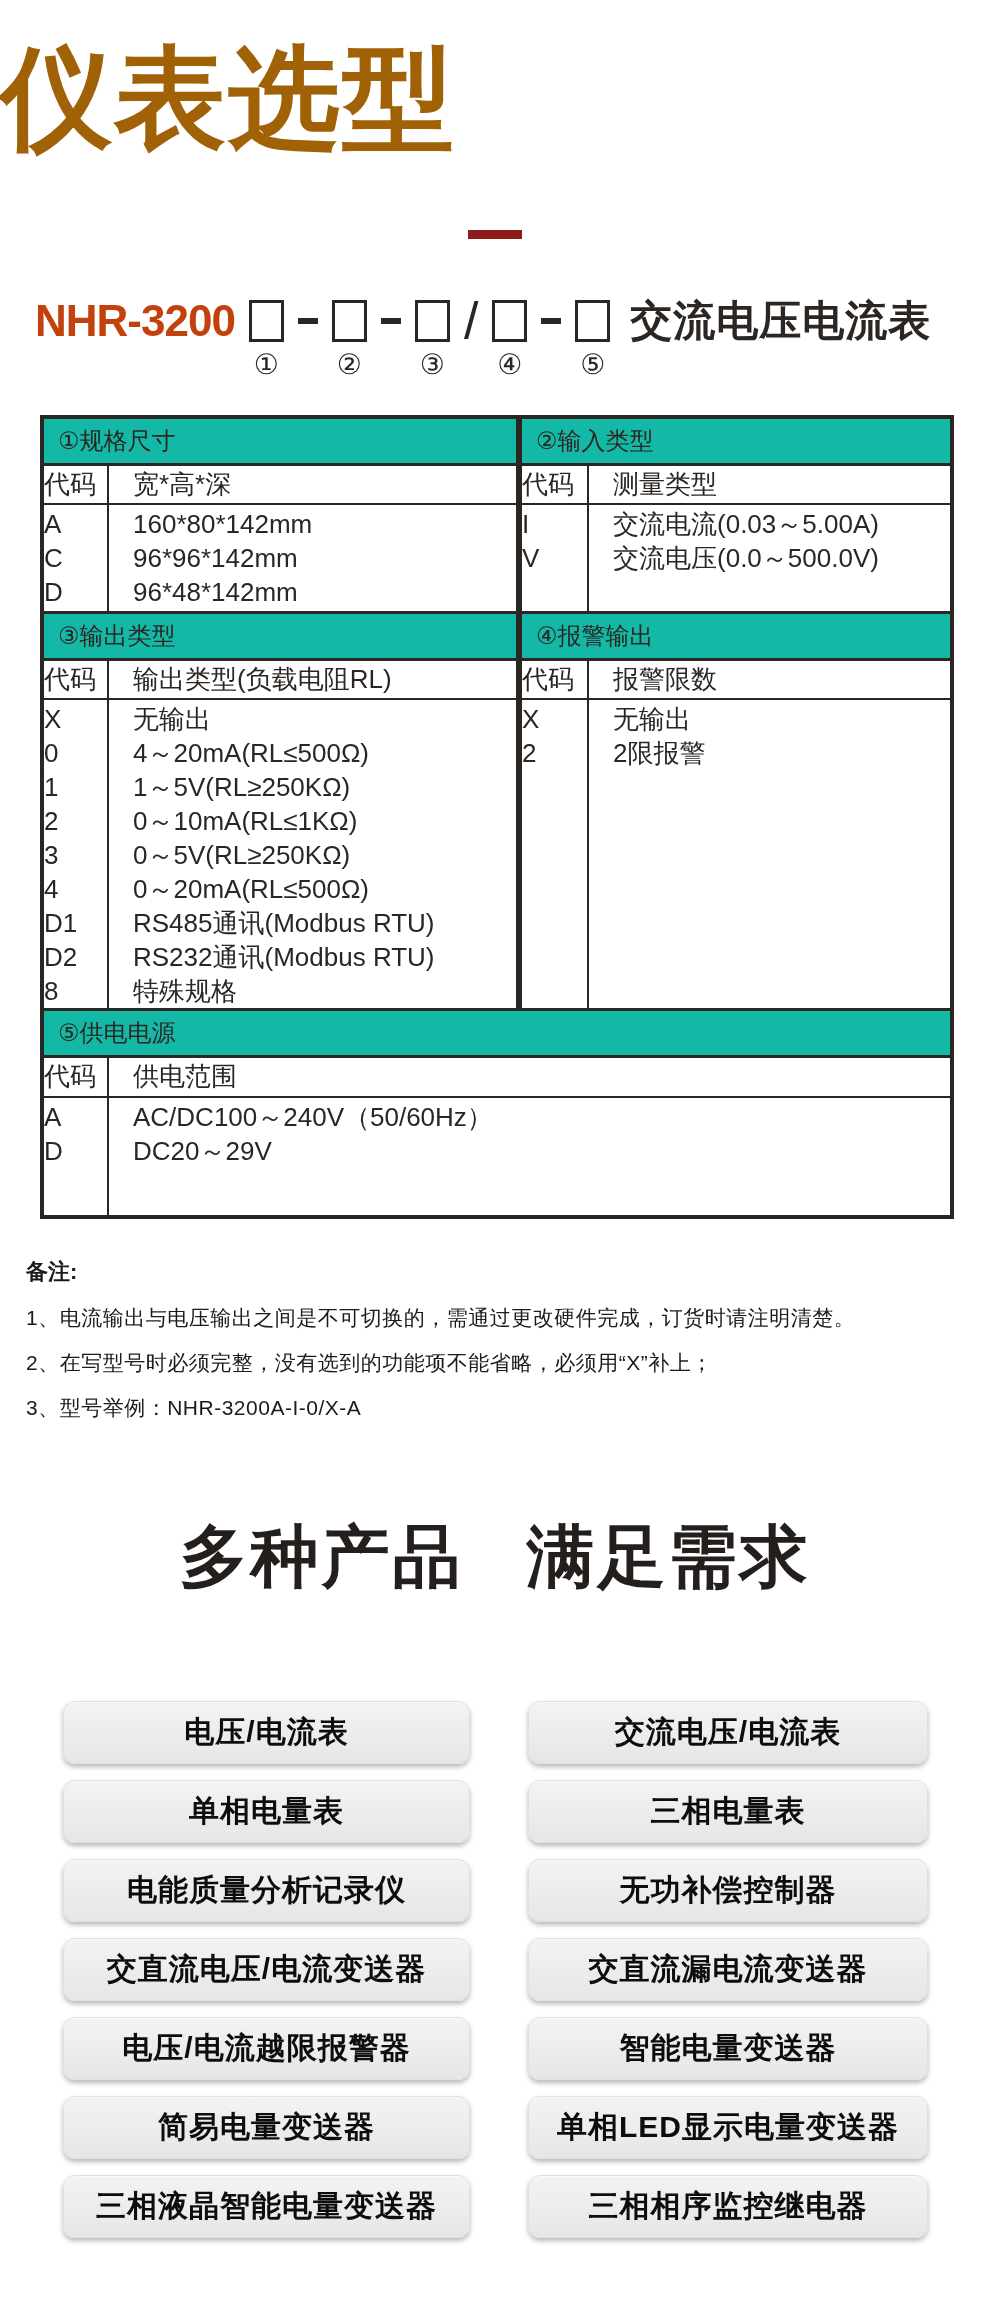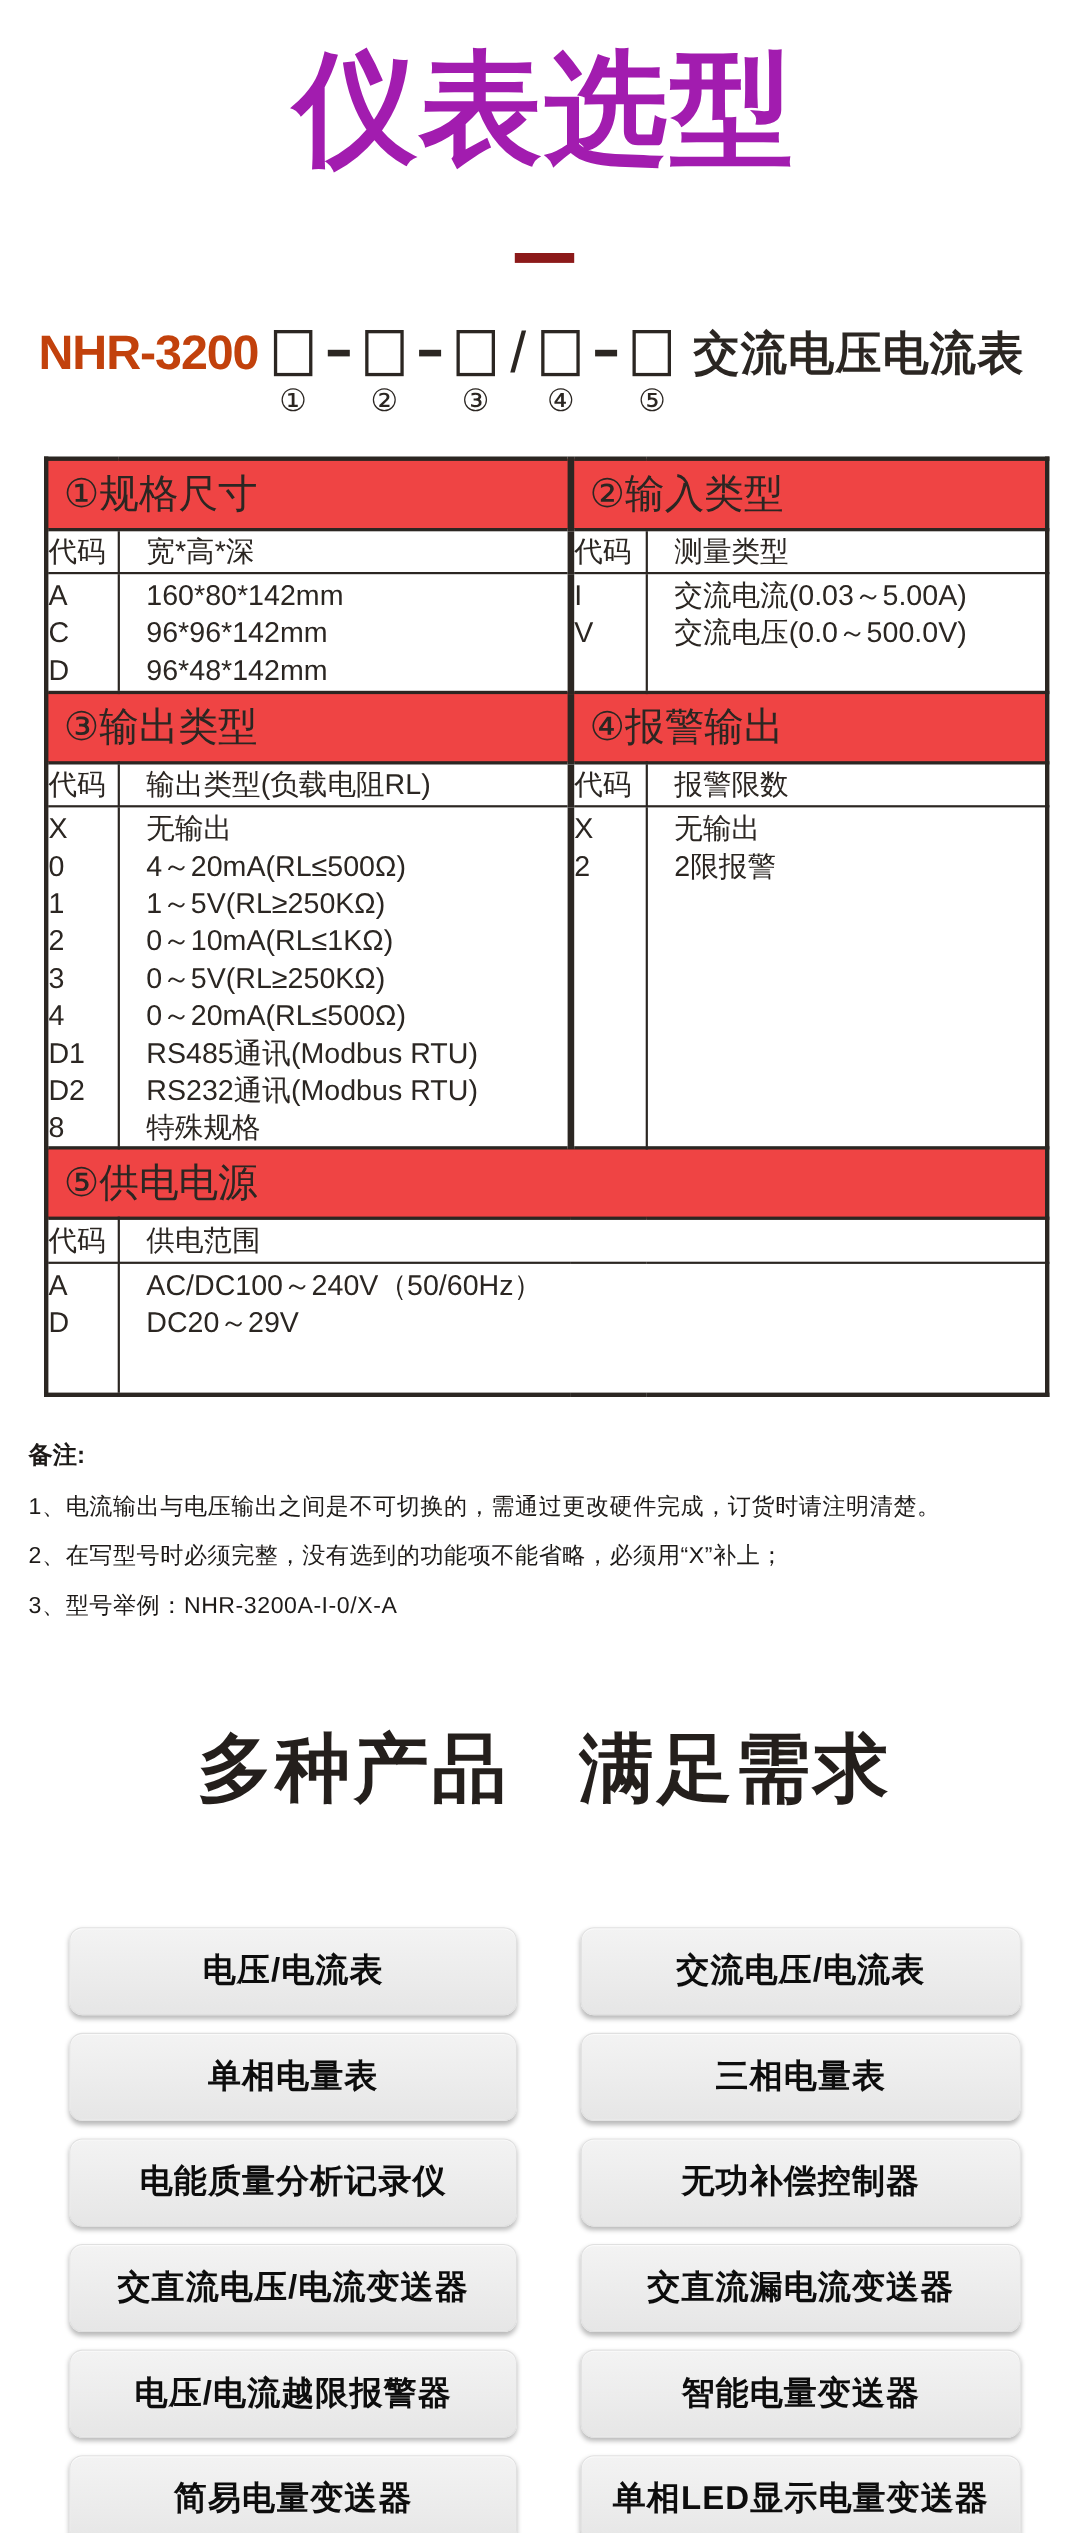--- a/index.html
+++ b/index.html
@@ -4,23 +4,23 @@
 <style>
   * { margin:0; padding:0; box-sizing:border-box; }
   html,body { background:#ffffff; }
   body {
     width:990px; height:2303px; overflow:hidden; margin:0 auto;
     font-family:"Liberation Sans","DejaVu Sans",sans-serif;
     color:#2b2622;
   }
   
   .page-title {
-    margin-top:40px; text-align:center;
+    margin-top:40px; 
     font-size:112px; line-height:1.05; font-weight:bold;
-    color:#a21caf; letter-spacing:2px;
+    color:#a16207; letter-spacing:2px;
   }
   .red-dash {
     width:54px; height:9px; background:#8c1a1a;
     margin:72px auto 0 auto;
   }
   
   .model-wrap { margin-top:54px; padding-left:35px; }
   .model-row { display:flex; align-items:center; gap:14px; }
   .model-prefix {
     font-size:44px; font-weight:bold; letter-spacing:-1px; color:#c2410c;
@@ -41,21 +41,21 @@
     letter-spacing:1px;
   }
   
   .sel-table {
     border-collapse:collapse; table-layout:fixed;
     width:910px; margin:66px 0 0 40px;
     border:4px solid #2b2622;
   }
   .sel-table td { border:2px solid #2b2622; vertical-align:top; }
   .sel-table .sec {
-    background:#ef4444; font-size:36px; padding:6px 0 6px 14px;
+    background:#14b8a6; font-size:24px; padding:6px 0 6px 14px;
     height:44px; vertical-align:middle; border-top:3px solid #2b2622;
     border-bottom:3px solid #2b2622;
   }
   .sel-table .lsec { border-left:6px solid #2b2622; }
   .sel-table .colhdr td { height:40px; vertical-align:middle; }
   .code-cell { text-align:left; font-size:26px; }
   .desc-cell { padding-left:24px; font-size:26px; }
   .data-td div { line-height:34px; font-size:26px; white-space:nowrap; }
   .data-td { padding-top:2px; }
   .c-code  { width:66px; }
@@ -70,21 +70,21 @@
   .products-heading {
     margin-top:90px; display:flex; justify-content:center; gap:63px;
     font-size:68px; font-weight:bold; color:#241f1c; letter-spacing:3px;
   }
   .btn-grid {
     margin:98px 62px 0 63px;
     display:grid; grid-template-columns:407px 400px;
     column-gap:58px; row-gap:16px;
   }
   .product-btn {
-    height:80px; border-radius:12px;
+    height:63px; border-radius:12px;
     background:linear-gradient(180deg,#f3f3f3 0%,#ececec 55%,#e6e6e6 100%);
     box-shadow:0 3px 5px rgba(0,0,0,0.28), inset 0 1px 0 #fafafa;
     border:1px solid #e0e0e0;
     display:flex; align-items:center; justify-content:center;
     font-size:30px; font-weight:bold; color:#0d0d0d;
     letter-spacing:1px; cursor:pointer;
   }
 </style>
 </head>
 <body>

